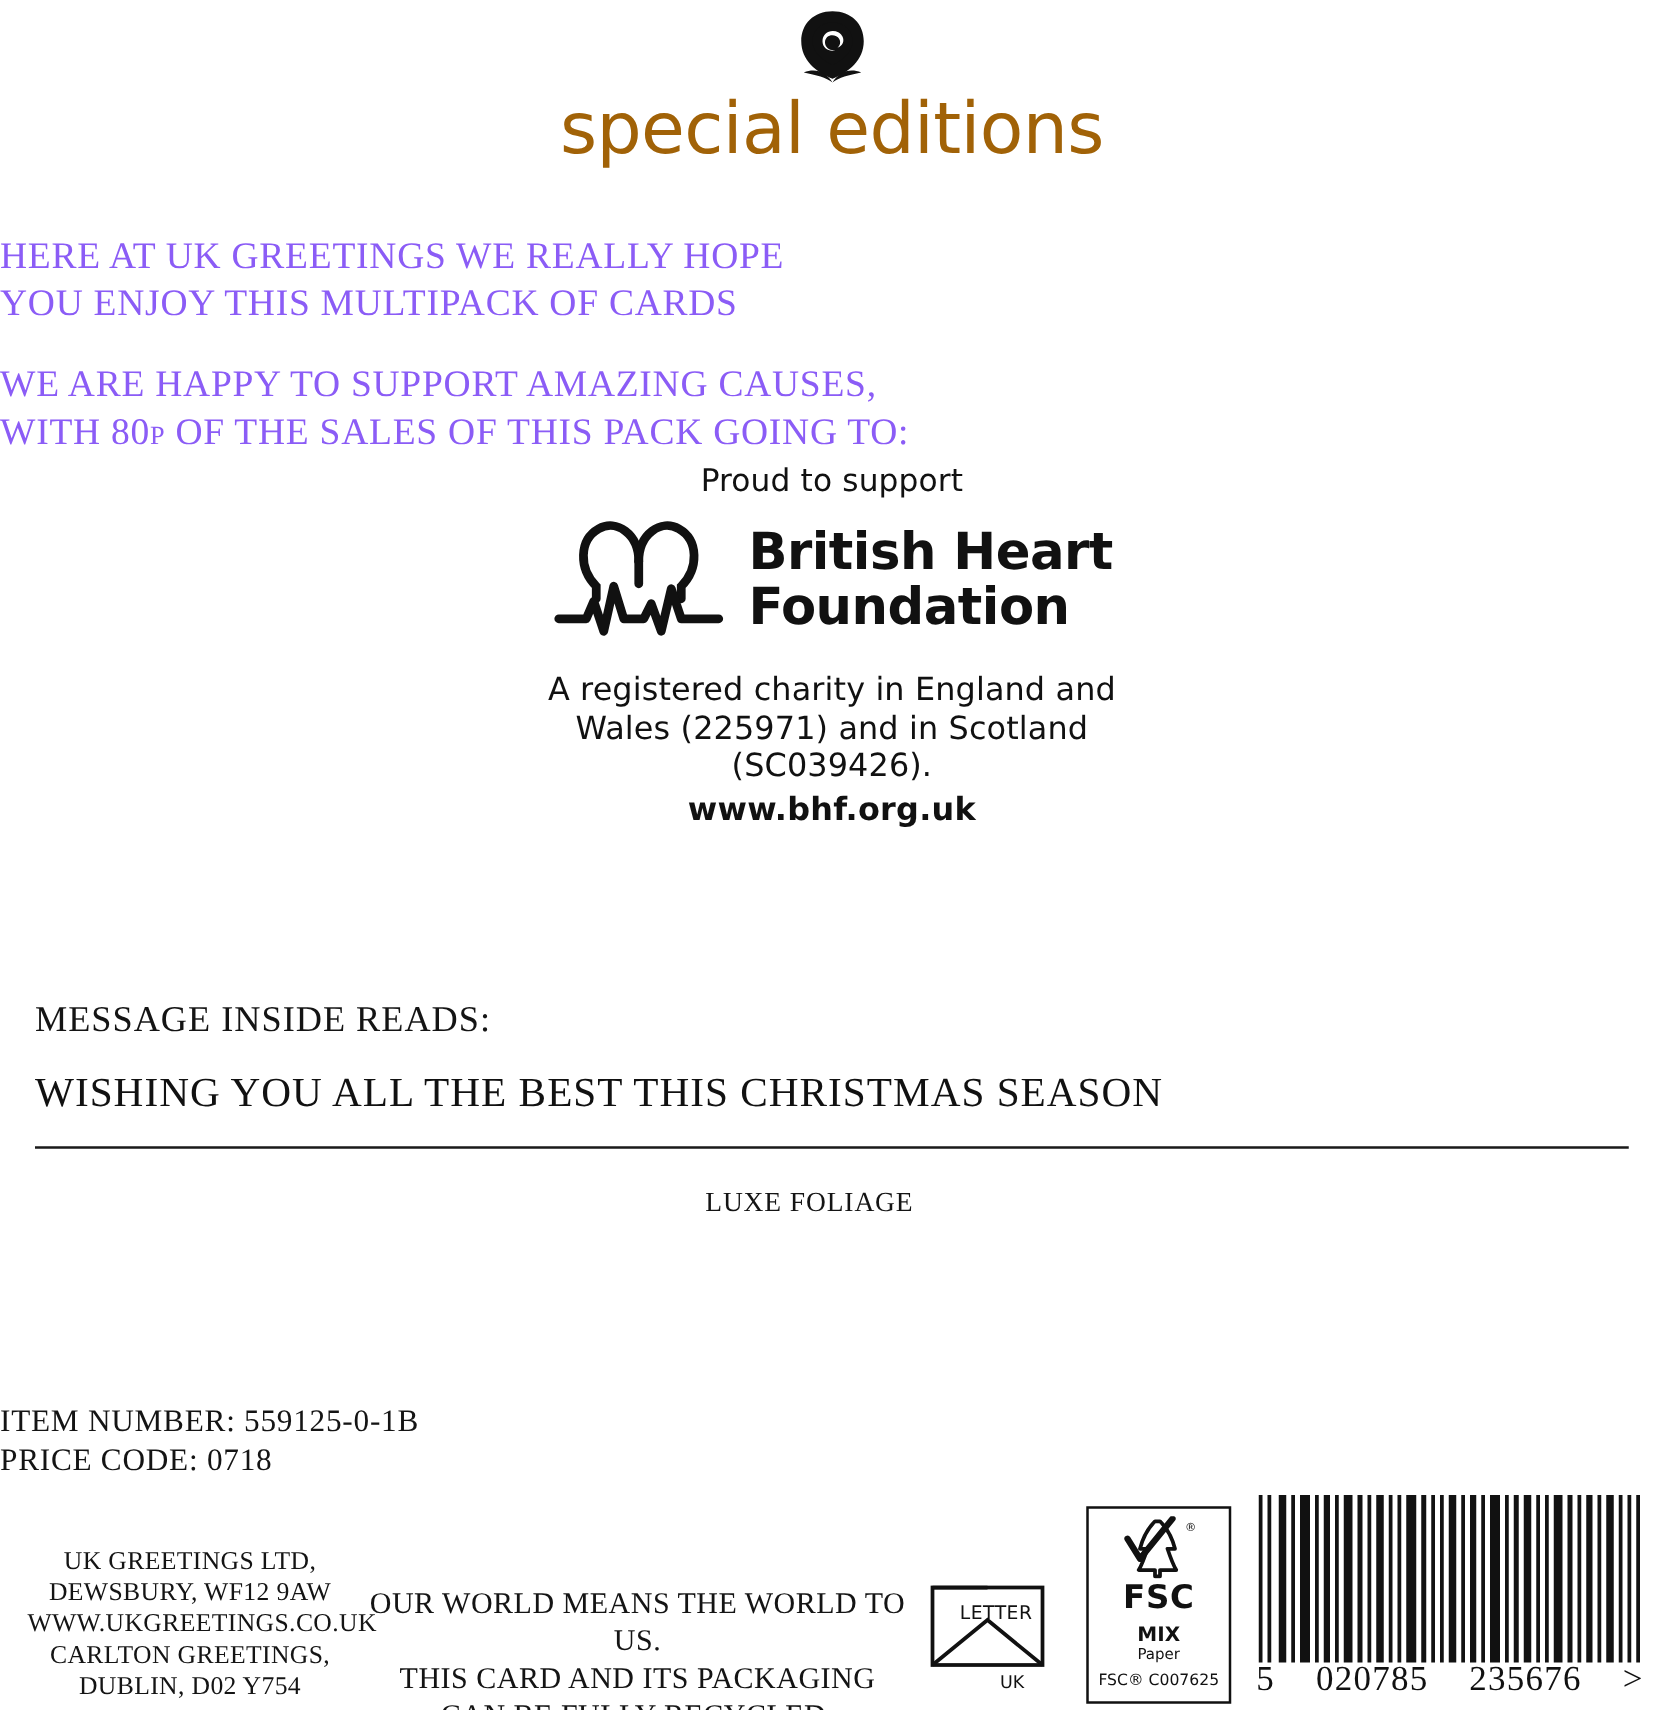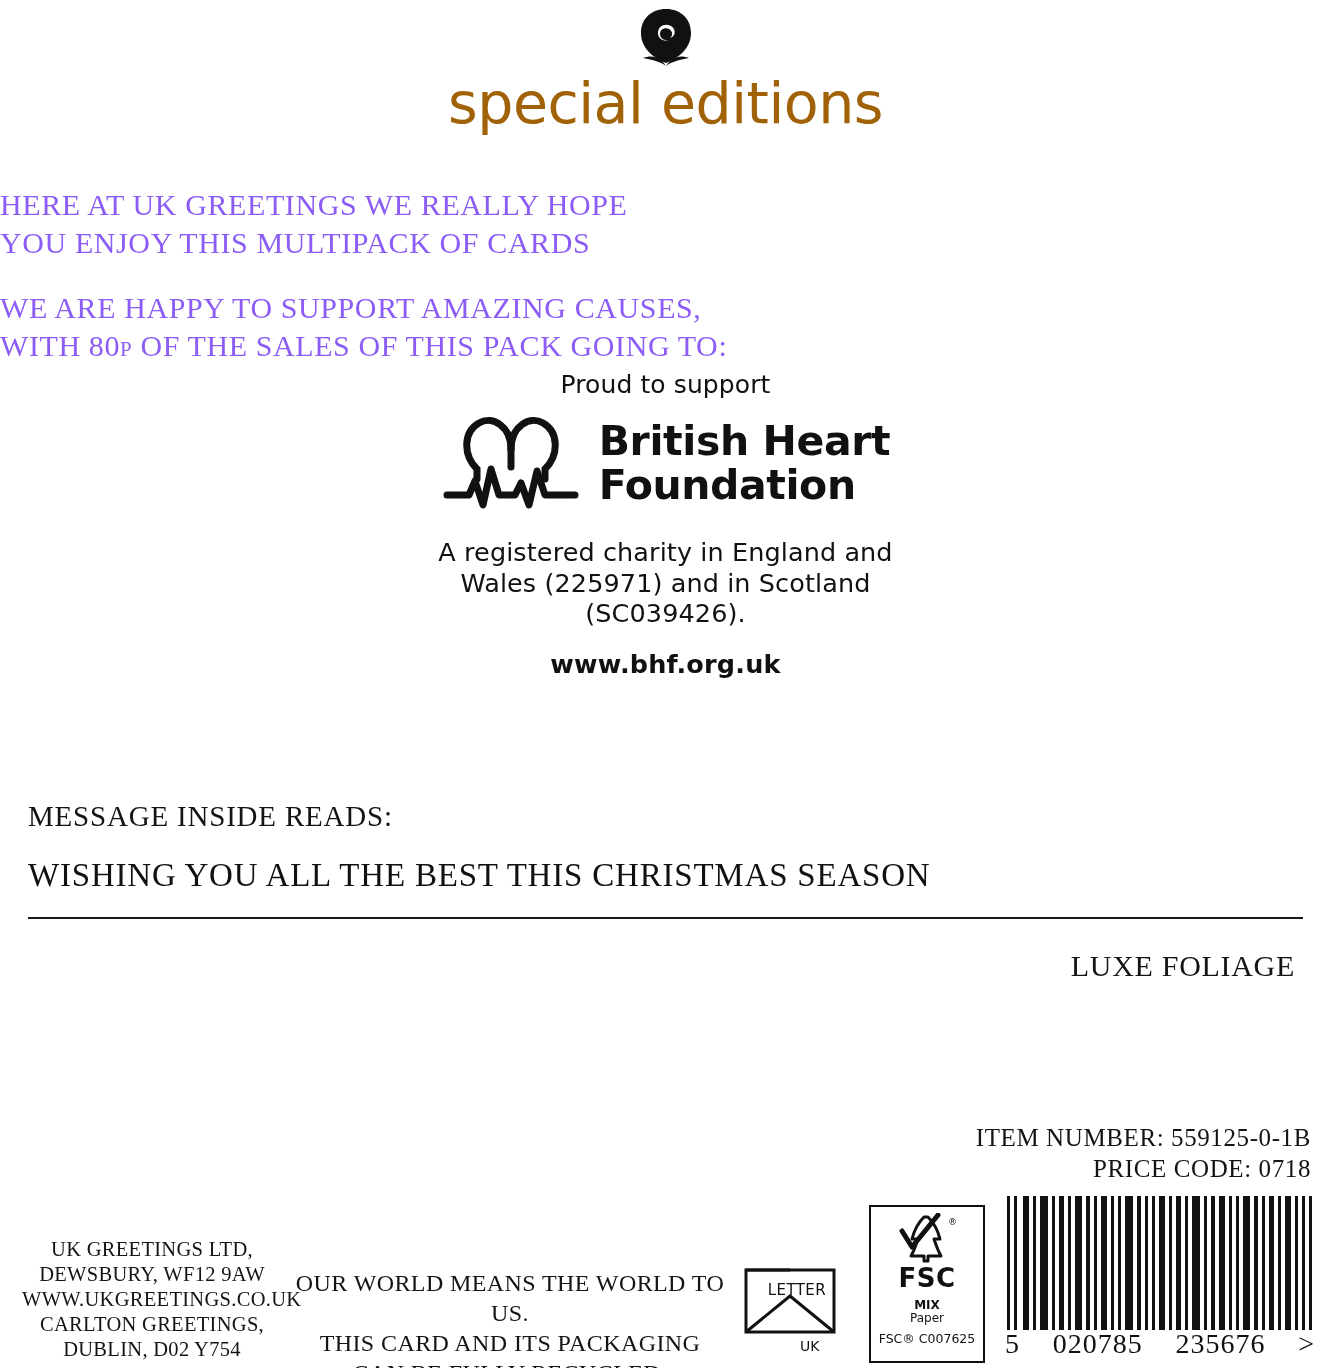--- a/index.html
+++ b/index.html
@@ -95,21 +95,21 @@
     line-height: 1.08;
     letter-spacing: -0.4px;
   }
   .charity-reg {
     margin-top: 20px;
     font-size: 25.5px;
     line-height: 1.2;
     letter-spacing: 0.1px;
   }
   .charity-url {
-    margin-top: 20px;
+    margin-top: 4px;
     font-size: 25.5px;
     font-weight: 700;
     letter-spacing: 0.2px;
   }
 
   
   .message-block {
     position: absolute;
     top: 800px;
     left: 28px;
@@ -136,35 +136,34 @@
     left: 28px;
     width: 1275px;
     height: 2px;
     background: #1a1a1a;
   }
   .design-name {
     position: absolute;
     top: 949px;
     left: 0;
     width: 1295px;
-    text-align: right;
-    font-family: "Liberation Serif", serif;
-    font-variant: small-caps;
-    font-size: 30px;
+    text-align: center;
+    font-family: "Liberation Serif", serif;
+    font-variant: small-caps;
+    font-size: 22px;
     letter-spacing: 0.7px;
     color: #141414;
   }
 
   
   .codes {
     position: absolute;
     top: 1122px;
     left: 0;
     width: 1311px;
-    text-align: right;
     font-family: "Liberation Serif", serif;
     font-variant: small-caps;
     font-size: 25px;
     letter-spacing: 0.6px;
     line-height: 1.25;
     color: #141414;
   }
 
   
   .company {
@@ -243,21 +242,21 @@
     height: 50px;
   }
   .fsc-name {
     font-size: 26px;
     font-weight: 700;
     letter-spacing: 0.5px;
     line-height: 1;
     margin-top: 2px;
   }
   .fsc-mix {
-    font-size: 12px;
+    font-size: 16px;
     font-weight: 700;
     margin-top: 8px;
     line-height: 1.1;
   }
   .fsc-paper {
     font-size: 12px;
     line-height: 1.1;
   }
   .fsc-code {
     font-size: 12.5px;

